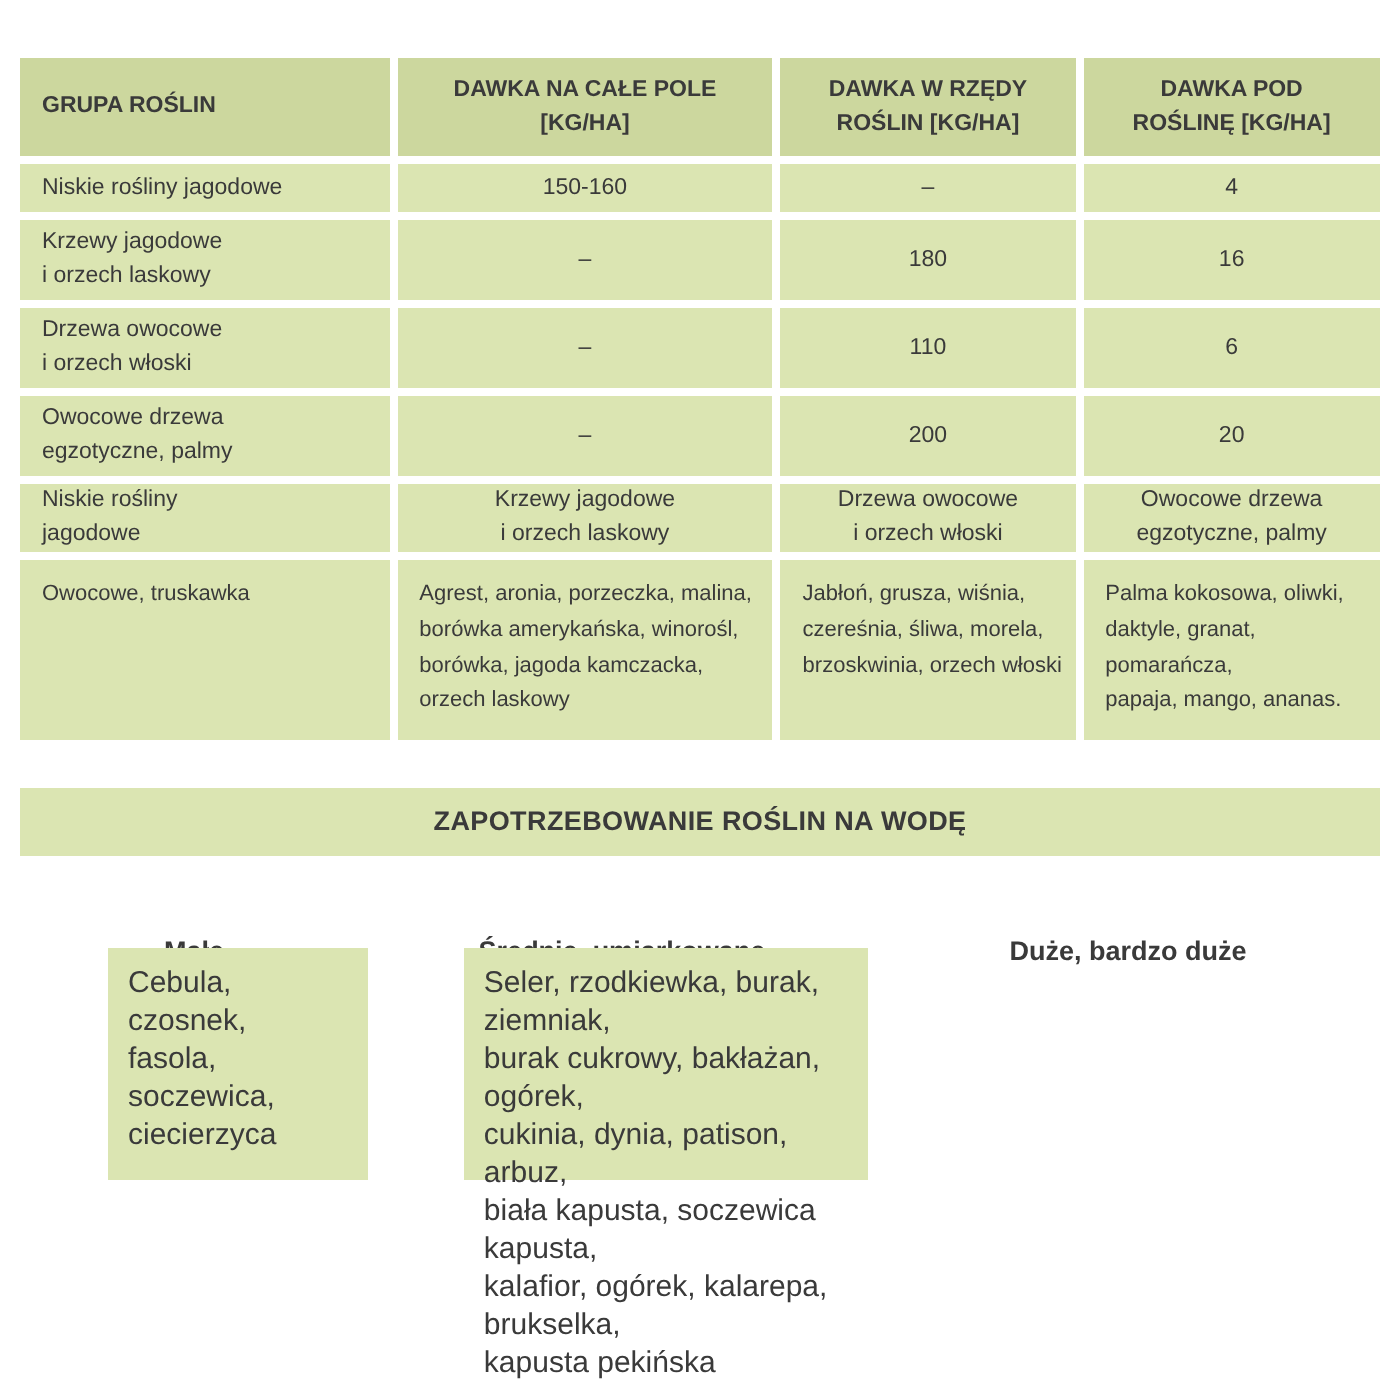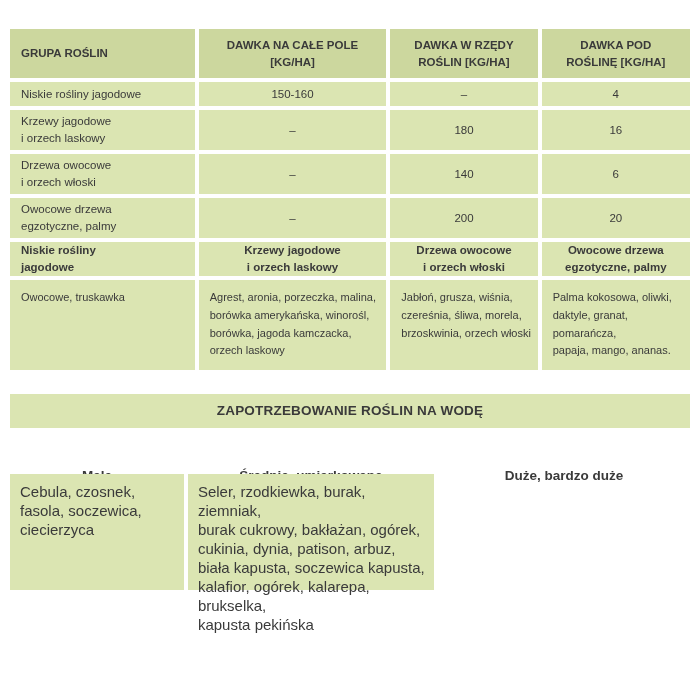--- a/index.html
+++ b/index.html
@@ -23,31 +23,32 @@
   .t2{top:394px;grid-template-columns:176fr 249fr 255fr;
       grid-template-rows:34px 38px 116px;}
 
   .cell{
     background:var(--cell-bg);
     display:flex;align-items:center;justify-content:center;
     text-align:center;font-size:11.5px;line-height:1.45;
     white-space:pre-line;color:var(--text);
   }
   .hdr{background:var(--hdr-bg);font-weight:700;}
-  .b{font-weight:700;}
+  .b{font-weight:400;}
   .left{justify-content:flex-start;text-align:left;padding-left:11px;padding-right:4px;}
   .top{align-items:flex-start;padding-top:9px;}
   .small{font-size:11px;line-height:1.62;}
 
   .t2-title{grid-column:1 / -1;font-size:13.5px;font-weight:700;letter-spacing:.2px;}
   .t2-hdr{font-size:13.5px;font-weight:700;margin-top:44px;}
   .t2-body{
     font-size:15px;line-height:1.27;
     align-items:flex-start;justify-content:flex-start;text-align:left;
     padding:8px 6px 0 10px;
+    margin-left:44px;
   }
 </style>
 </head>
 <body>
 
 <div class="canvas">
 
   <div class="tbl t1">
     <div class="cell hdr left">GRUPA ROŚLIN</div>
     <div class="cell hdr">DAWKA NA CAŁE POLE
@@ -64,21 +65,21 @@
 
     <div class="cell left">Krzewy jagodowe
 i orzech laskowy</div>
     <div class="cell">–</div>
     <div class="cell">180</div>
     <div class="cell">16</div>
 
     <div class="cell left">Drzewa owocowe
 i orzech włoski</div>
     <div class="cell">–</div>
-    <div class="cell">140</div>
+    <div class="cell">110</div>
     <div class="cell">6</div>
 
     <div class="cell left">Owocowe drzewa
 egzotyczne, palmy</div>
     <div class="cell">–</div>
     <div class="cell">200</div>
     <div class="cell">20</div>
 
     <div class="cell b left">Niskie rośliny
 jagodowe</div>

